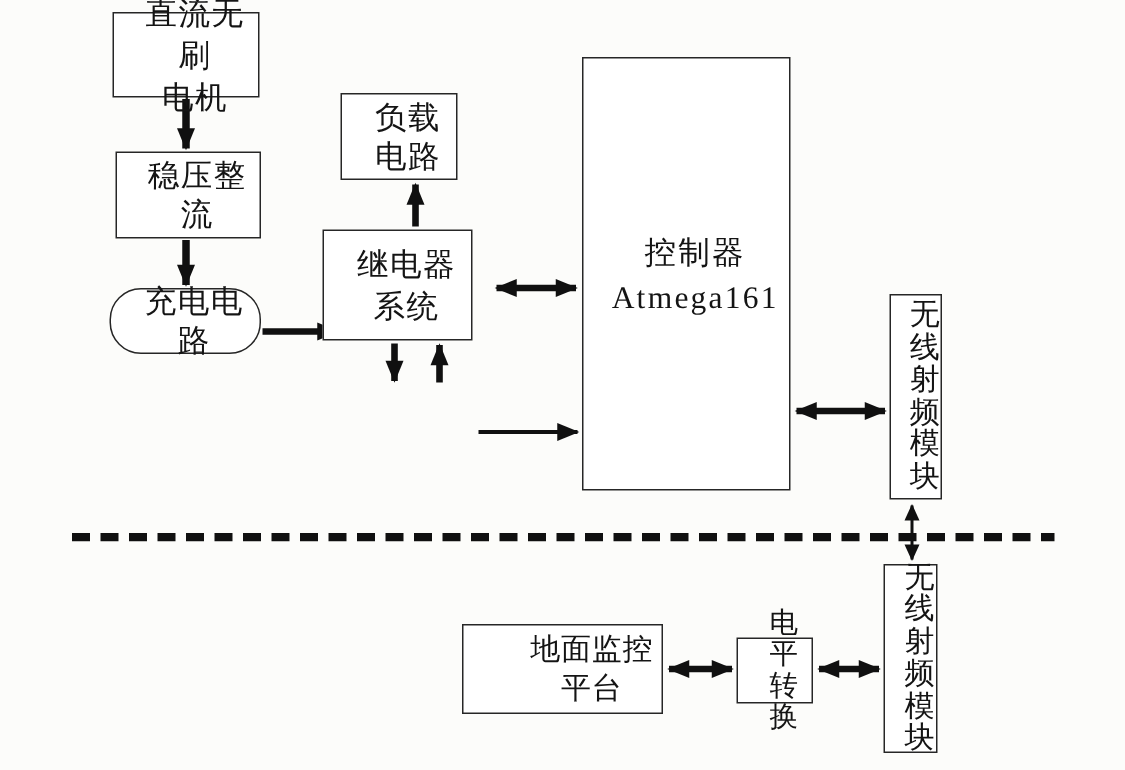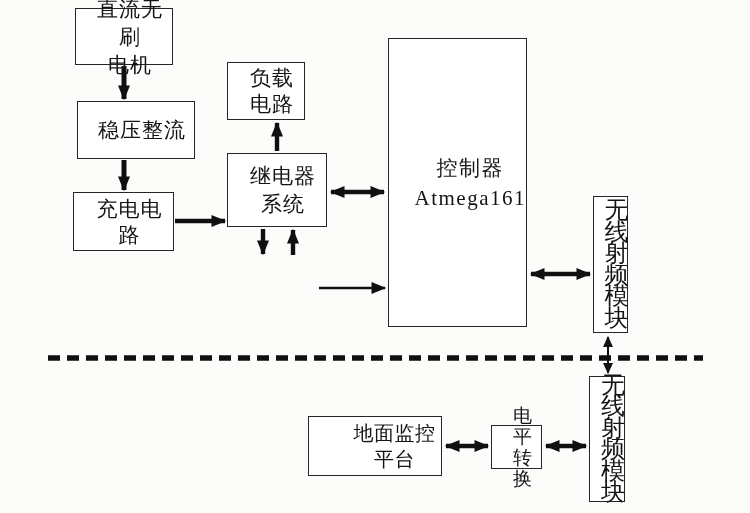--- a/index.html
+++ b/index.html
@@ -33,39 +33,39 @@
   .label{
     white-space:pre-line;
     font-size:21px;
     line-height:26px;
     letter-spacing:1px;
     color:var(--ink);
     margin-left:12px;
   }
   
   #n-motor      {left:75px;  top:8px;   width:98px;  height:57px;}
-  #n-regulator  {left:77px;  top:101px; width:118px;  height:58px;}
-  #n-charger    {left:73px;  top:192px; width:101px; height:59px;}
+  #n-regulator  {left:77px;  top:101px; width:97px;  height:58px;}
+  #n-charger    {left:73px;  top:192px; width:101px; height:44px;border-radius:21px;}
   #n-load       {left:227px; top:62px;  width:78px; height:58px;}
-  #n-relay      {left:227px; top:153px; width:100px; height:74px;}
+  #n-relay      {left:215px; top:153px; width:100px; height:74px;}
   #n-battery    {left:236px; top:257px; width:82px;  height:62px;}
-  #n-controller {left:388px; top:38px;  width:139px; height:289px;justify-content:flex-end;}
+  #n-controller {left:388px; top:38px;  width:139px; height:289px;}
   #n-rf-top     {left:593px; top:196px; width:35px;  height:137px;}
   #n-rf-bottom  {left:589px; top:376px; width:36px;  height:126px;}
   #n-ground     {left:308px; top:416px; width:134px; height:60px;padding-left:27px;}
   #n-level      {left:491px; top:425px; width:51px;  height:44px;}
 
   #n-motor .label, #n-relay .label{line-height:28px;}
   #n-controller .label{font-size:21px;line-height:30px;letter-spacing:1.5px;}
   #n-ground .label{font-size:20px;letter-spacing:0.5px;}
   #n-level .label{font-size:19px;line-height:21px;letter-spacing:0;}
   .vlabel{
     width:24px;
     word-break:break-all;
-    font-size:24px;
+    font-size:20px;
     line-height:21.5px;
     letter-spacing:0;
     text-align:center;
     white-space:normal;
   }
   svg#wires{
     position:absolute;left:0;top:0;
     width:750px;height:513px;
     color:var(--arrow);
     pointer-events:none;

